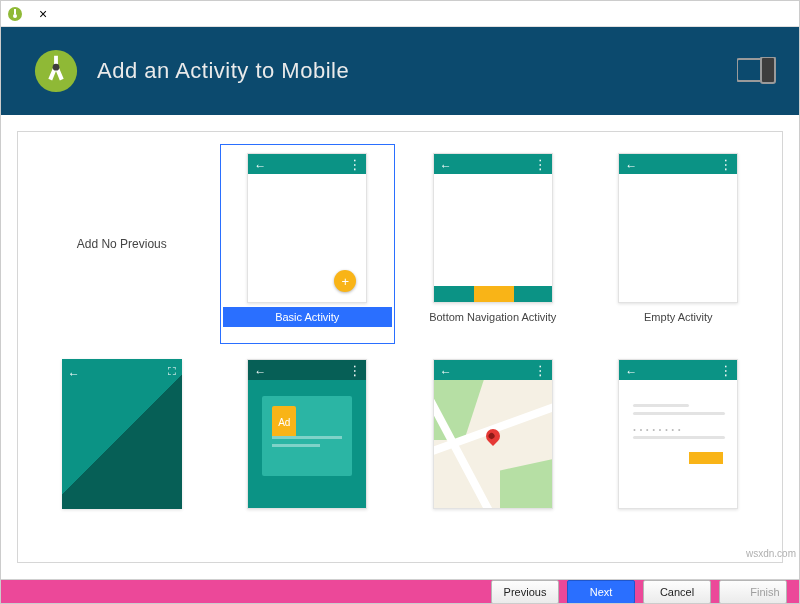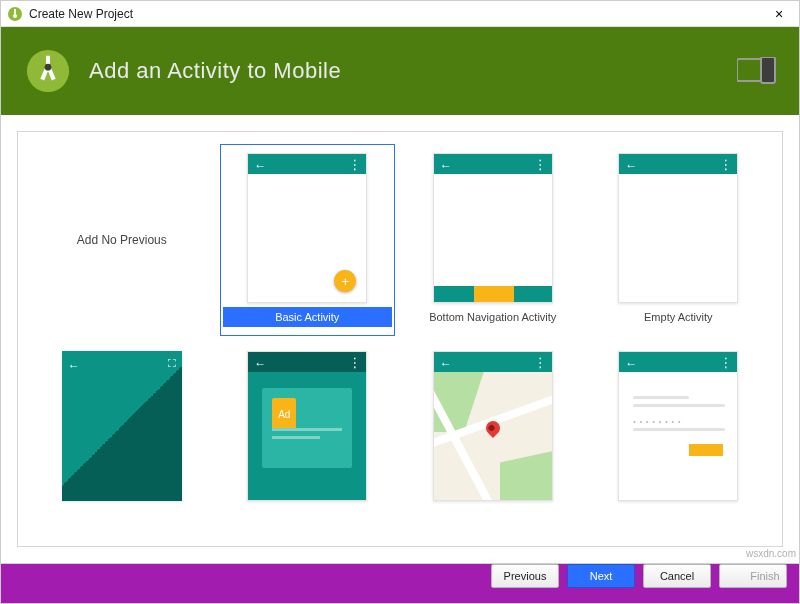--- a/index.html
+++ b/index.html
@@ -23,24 +23,24 @@
     }
     .titlebar-icon {
       width: 16px;
       height: 16px;
       margin-right: 6px;
     }
     .titlebar-title { font-size: 12px; color: #222; flex: 1; }
     .titlebar-close { font-size: 14px; width: 28px; text-align: center; cursor: default; }
     .banner {
       height: 88px;
-      background: #4d7c0f;
-      display: flex;
-      align-items: center;
-      padding: 0 24px;
+      background: #0c4a6e;
+      display: flex;
+      align-items: center;
+      padding: 0 32px;
       color: #eaeaea;
       position: relative;
     }
     .banner-icon {
       width: 46px;
       height: 46px;
       margin-right: 18px;
     }
     .banner-title { font-size: 22px; font-weight: 300; letter-spacing: .5px; }
     .banner-device {
@@ -178,25 +178,25 @@
       position: absolute;
       top: 3px; left: 3px;
       width: 6px; height: 6px;
       background: #8c1a17;
       border-radius: 50%;
     }
     .login-line { position: absolute; left: 14px; height: 3px; background: #e3e3e3; border-radius: 2px; }
     .login-pwd { position: absolute; left: 14px; height: 3px; letter-spacing: 1px; color: #b9b9b9; font-size: 7px; }
     .login-btn { position: absolute; right: 14px; width: 34px; height: 12px; background: #f9b417; }
     .footer {
-      height: 40px;
-      background: #a21caf;
+      height: 24px;
+      background: #ec4899;
       border-top: 1px solid #cfcfcf;
       display: flex;
-      align-items: flex-start;
+      align-items: center;
       justify-content: flex-end;
       padding: 0 12px;
       gap: 8px;
     }
     .btn {
       min-width: 68px;
       height: 24px;
       font-size: 11px;
       border: 1px solid #b5b5b5;
       background: linear-gradient(#fdfdfd,#ebebeb);
@@ -221,21 +221,20 @@
   </style>
 </head>
 <body>
 
 <div class="titlebar">
   <svg class="titlebar-icon" viewBox="0 0 32 32">
     <circle cx="16" cy="16" r="14" fill="#8fb936"></circle>
     <rect x="14" y="6" width="4" height="10" fill="#fff"></rect>
     <circle cx="16" cy="20" r="4" fill="#fff"></circle>
   </svg>
-  <span class="titlebar-title">Create New Project</span>
   <span class="titlebar-close">×</span>
 </div>
 
 <div class="banner">
   <svg class="banner-icon" viewBox="0 0 48 48">
     <circle cx="24" cy="24" r="22" fill="#8fb936"></circle>
     <path d="M22 8 h4 v10 l6 14 -4 2 -4 -10 -4 10 -4 -2 6 -14 z" fill="#fff"></path>
     <circle cx="24" cy="20" r="3.5" fill="#3d3d3d"></circle>
   </svg>
   <div class="banner-title">Add an Activity to Mobile</div>

